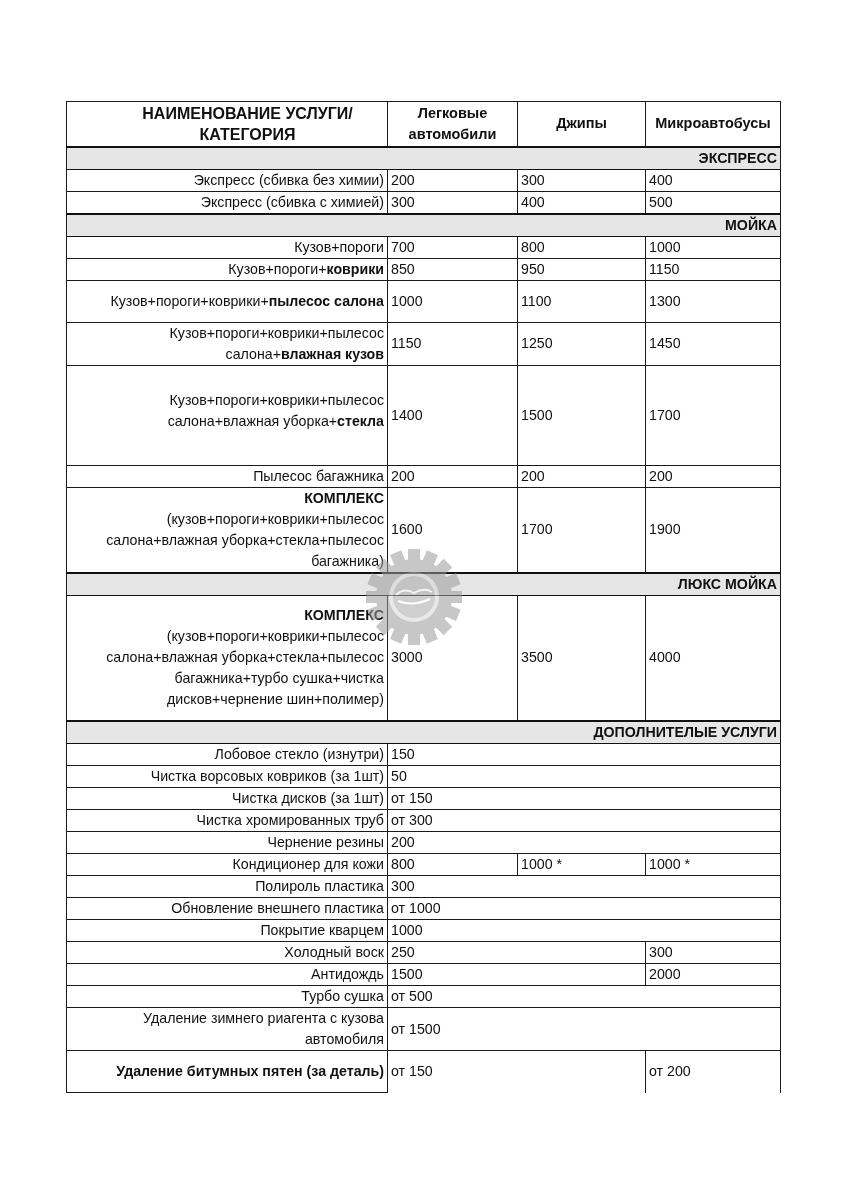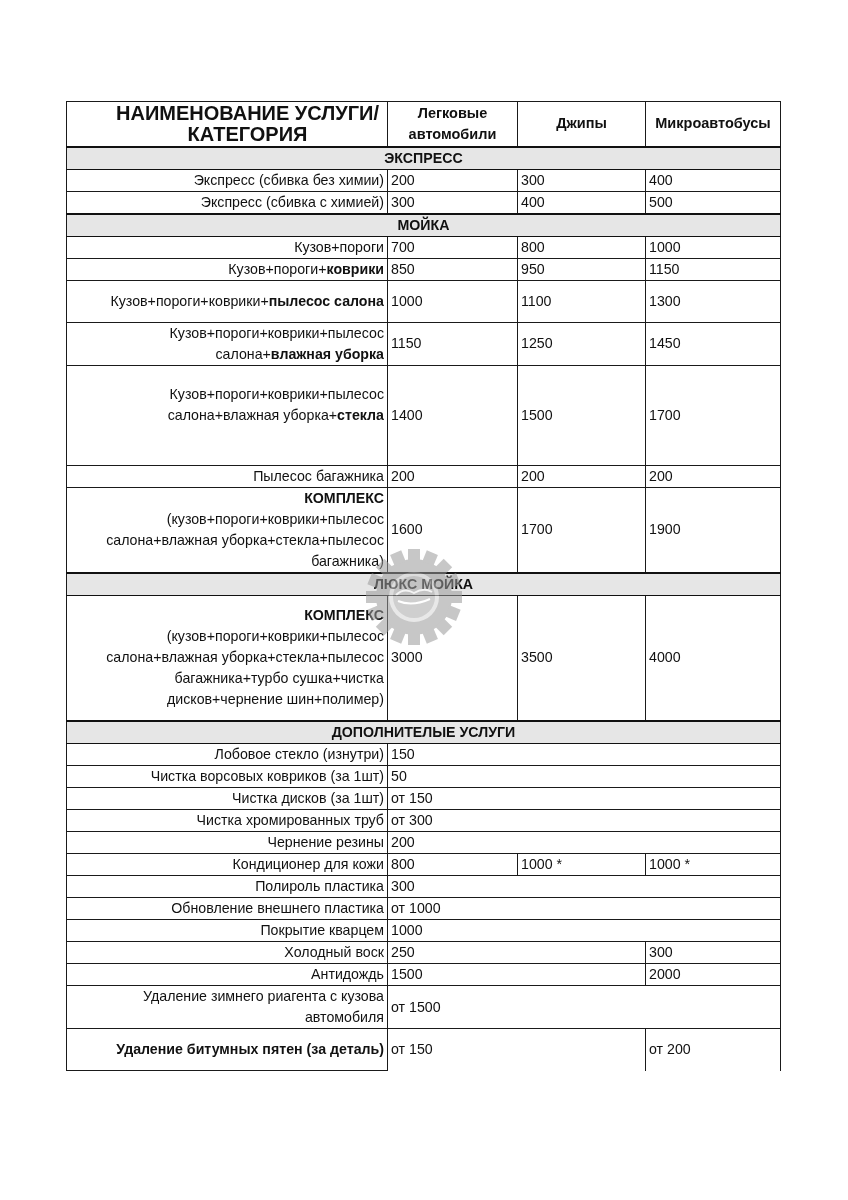--- a/index.html
+++ b/index.html
@@ -3,24 +3,24 @@
 <meta charset="utf-8">
 <style>
   html, body { margin: 0; padding: 0; background: #ffffff; }
   body { width: 848px; height: 1200px; position: relative; overflow: hidden;
          font-family: "Liberation Sans", "DejaVu Sans", sans-serif; color: #111; }
   .page { position: absolute; left: 66px; top: 101px; width: 714px; }
   table { border-collapse: collapse; width: 714px; table-layout: fixed; font-size: 14.2px; }
   col.c0 { width: 321px; } col.c1 { width: 130px; } col.c2 { width: 128px; } col.c3 { width: 135px; }
   td, th { border: 1.4px solid #1a1a1a; padding: 0 3px; line-height: 21px; vertical-align: middle; }
   th { font-weight: bold; text-align: center; font-size: 14.5px; }
-  th.first { font-size: 20px; padding-left: 44px; }
+  th.first { font-size: 16px; padding-left: 44px; }
   td.name { text-align: right; }
   td.val { text-align: left; }
-  tr.section td { background: #e6e6e6; font-weight: bold; text-align: center; border-top: 2.4px solid #111; border-bottom: 1.4px solid #111; }
+  tr.section td { background: #e6e6e6; font-weight: bold; text-align: right; border-top: 2.4px solid #111; border-bottom: 1.4px solid #111; }
   .bold { font-weight: bold; }
   tr.h-head { height: 45px; }
   tr.h1 { height: 21px; }
   tr.h2 { height: 42px; padding-left: 30px; }
   tr.h3 { height: 42px; }
   tr.h-big { height: 100px; }
   tr.h4 { height: 84px; }
   tr.h5 { height: 126px; }
   tr.h-two { height: 42px; }
   tr.lastrow td.val { border-bottom: none; }
@@ -79,27 +79,27 @@
     <td class="val">950</td>
     <td class="val">1150</td>
   </tr>
   <tr class="h2">
     <td class="name"><span>Кузов+пороги+коврики+</span><span class="bold">пылесос салона</span></td>
     <td class="val">1000</td>
     <td class="val">1100</td>
     <td class="val">1300</td>
   </tr>
   <tr class="h3">
-    <td class="name"><span>Кузов+пороги+коврики+пылесос салона+</span><span class="bold">влажная уборка</span></td>
+    <td class="name"><span>Кузов+пороги+коврики+пылесос салона+</span><span class="bold">влажная кузов</span></td>
     <td class="val">1150</td>
     <td class="val">1250</td>
     <td class="val">1450</td>
   </tr>
   <tr class="h-big">
-    <td class="name" style="vertical-align:top;padding-top:18px;"><span>Кузов+пороги+коврики+пылесос салона+влажная уборка+</span><span class="bold">стекла</span></td>
+    <td class="name" style="vertical-align:top;padding-top:24px;"><span>Кузов+пороги+коврики+пылесос салона+влажная уборка+</span><span class="bold">стекла</span></td>
     <td class="val">1400</td>
     <td class="val">1500</td>
     <td class="val">1700</td>
   </tr>
   <tr class="h1">
     <td class="name">Пылесос багажника</td>
     <td class="val">200</td>
     <td class="val">200</td>
     <td class="val">200</td>
   </tr>
@@ -169,20 +169,24 @@
   </tr>
   <tr class="h1">
     <td class="name">Холодный воск</td>
     <td class="val" colspan="2">250</td>
     <td class="val">300</td>
   </tr>
   <tr class="h1">
     <td class="name">Антидождь</td>
     <td class="val" colspan="2">1500</td>
     <td class="val">2000</td>
+  </tr>
+  <tr class="h1">
+    <td class="name">Турбо сушка</td>
+    <td class="val" colspan="3">от 500</td>
   </tr>
   <tr class="h-two">
     <td class="name">Удаление зимнего риагента с кузова автомобиля</td>
     <td class="val" colspan="3">от 1500</td>
   </tr>
   <tr class="h-two lastrow">
     <td class="name">Удаление битумных пятен (за деталь)</td>
     <td class="val" colspan="2">от 150</td>
     <td class="val">от 200</td>
   </tr>

